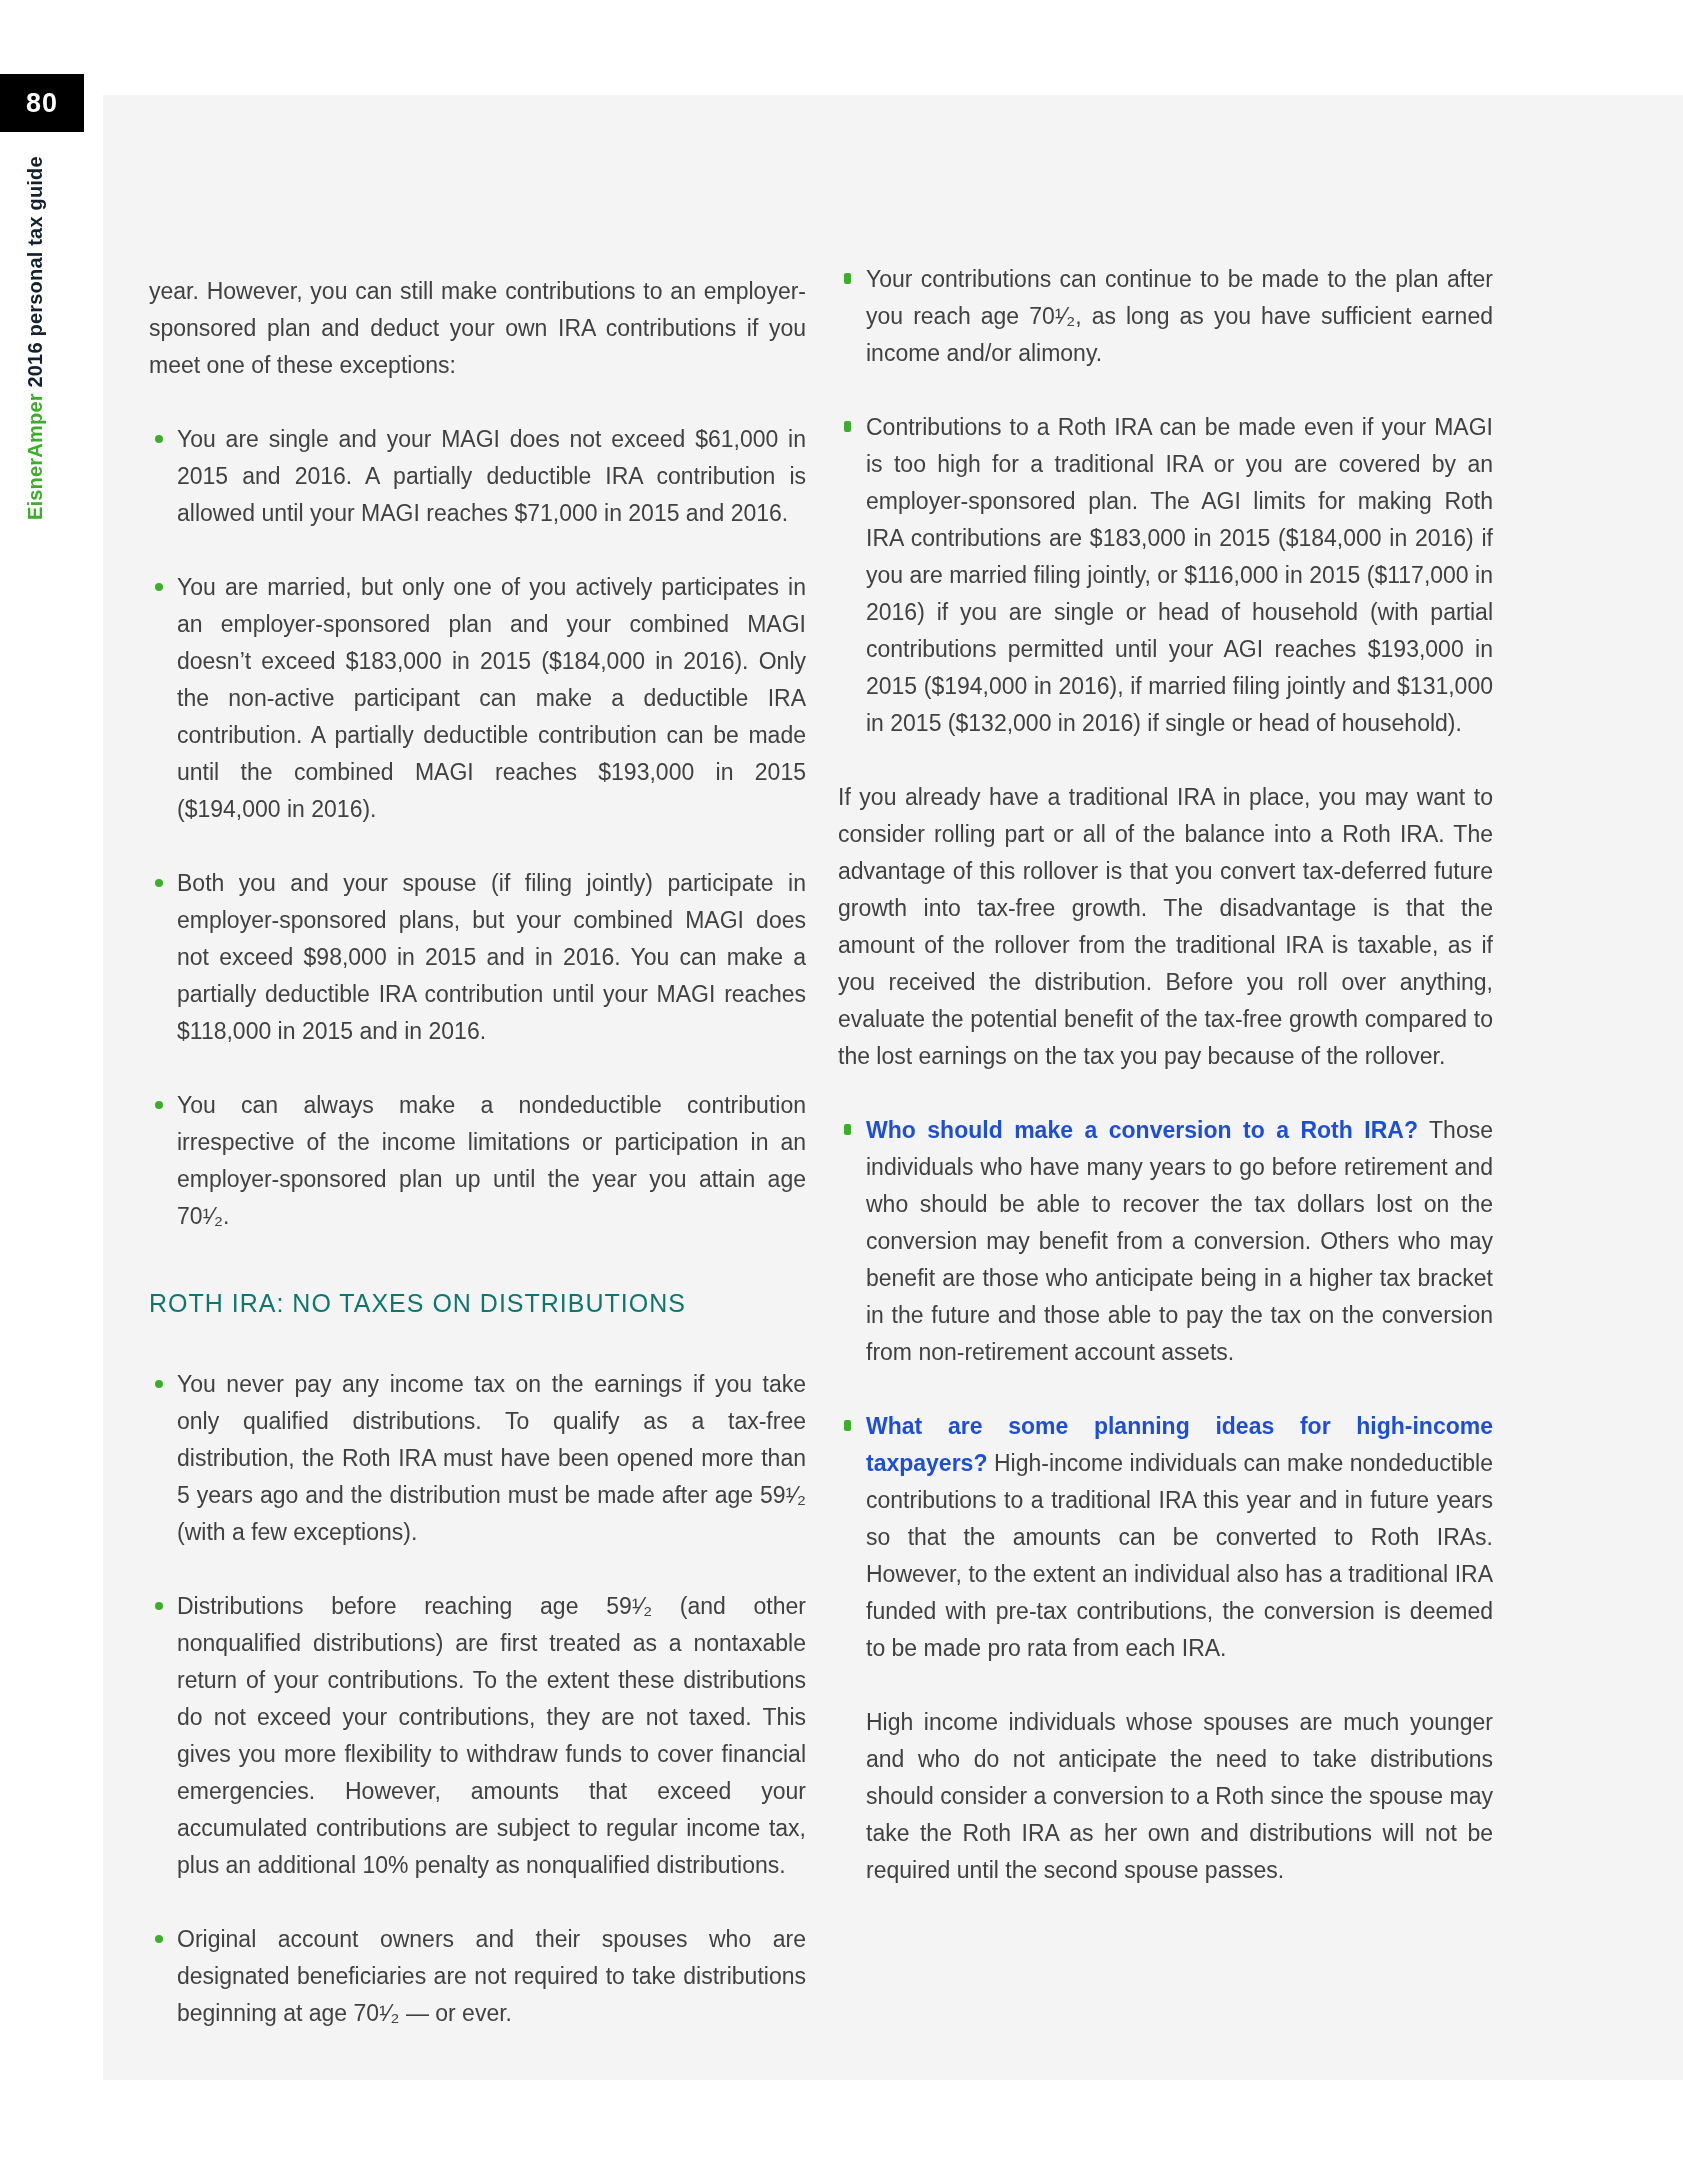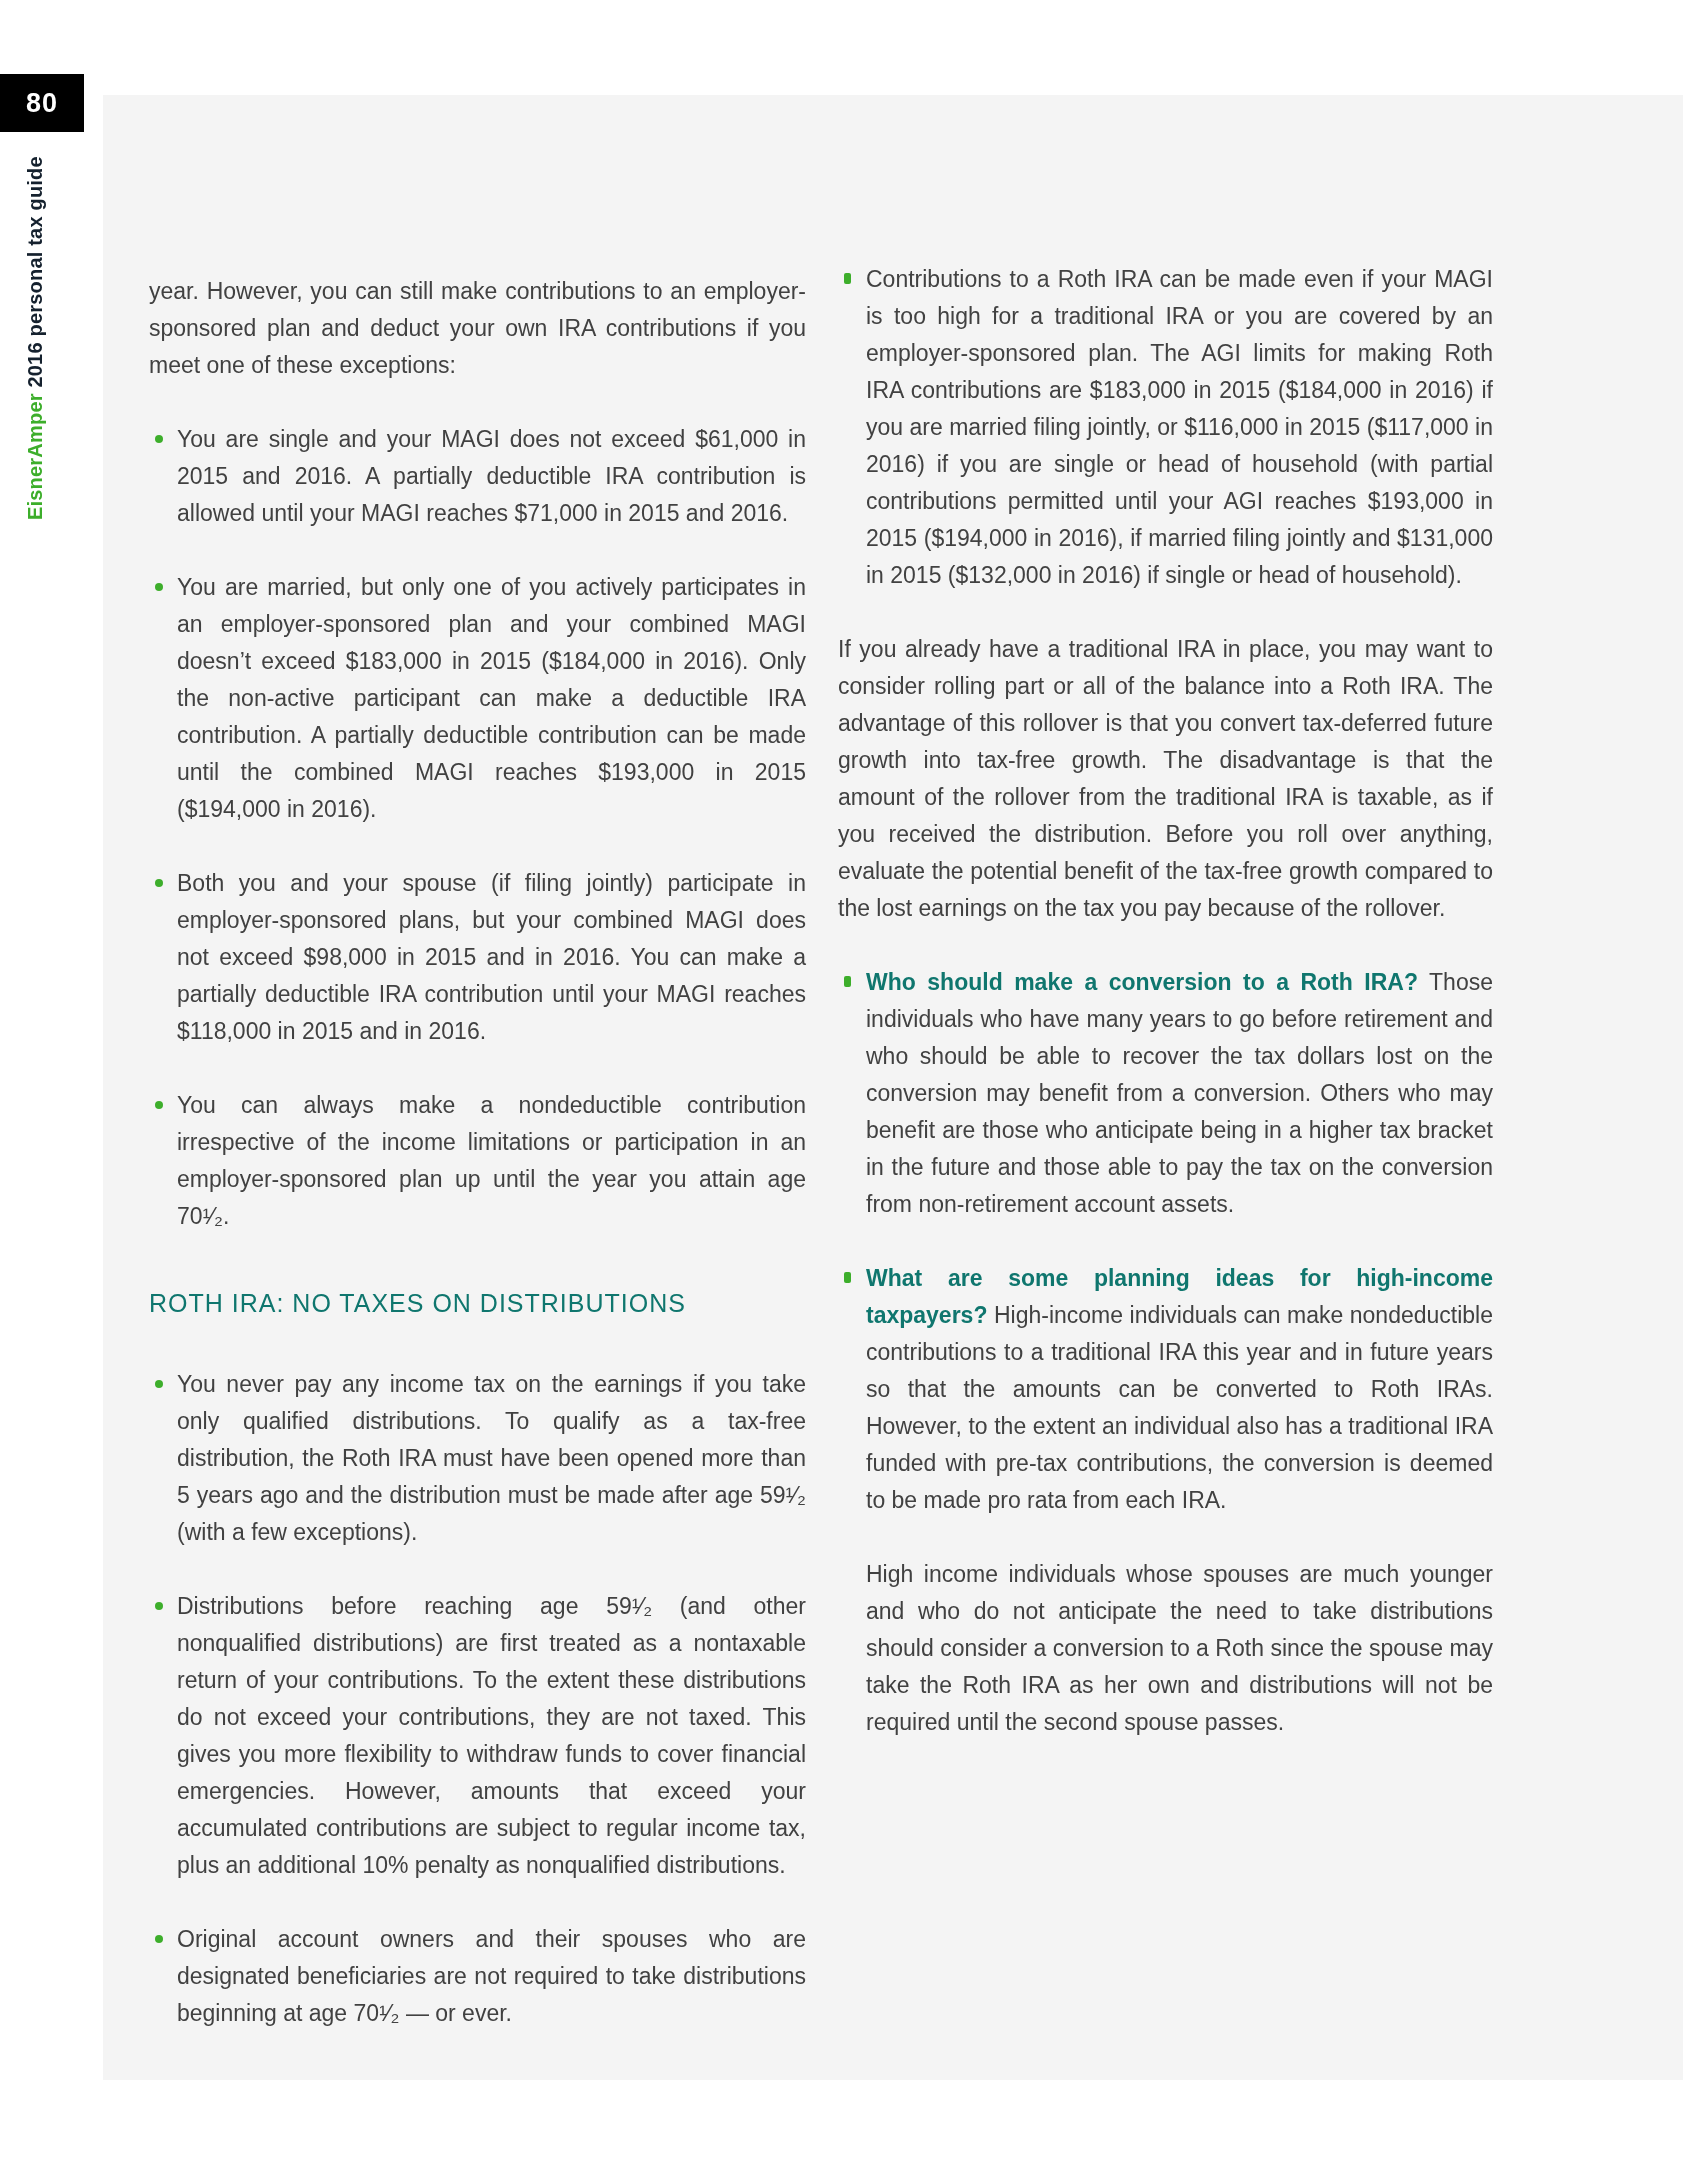--- a/index.html
+++ b/index.html
@@ -92,21 +92,21 @@
     top: 12px;
   }
   .section-heading {
     color: #0f766e;
     font-size: 25px;
     font-weight: normal;
     letter-spacing: 1px;
     margin: 50px 0 44px 0;
   }
   .qa b {
-    color: #0f766e;
+    color: #1d4ed8;
     font-weight: bold;
   }
 </style>
 </head>
 <body>
 
 <div class="page">
 
   <div class="content-panel"></div>
 
@@ -154,20 +154,24 @@
       <span class="dot"></span>
       <span>Original account owners and their spouses who are designated beneficiaries are not required to take distributions beginning at age 70¹⁄₂ — or ever.</span>
     </div>
 
   </div>
 
   <div class="col col-right">
 
     <div class="bullet">
       <span class="dot"></span>
+      <span>Your contributions can continue to be made to the plan after you reach age 70¹⁄₂, as long as you have sufficient earned income and/or alimony.</span>
+    </div>
+    <div class="bullet">
+      <span class="dot"></span>
       <span>Contributions to a Roth IRA can be made even if your MAGI is too high for a traditional IRA or you are covered by an employer-sponsored plan. The AGI limits for making Roth IRA contributions are $183,000 in 2015 ($184,000 in 2016) if you are married filing jointly, or $116,000 in 2015 ($117,000 in 2016) if you are single or head of household (with partial contributions permitted until your AGI reaches $193,000 in 2015 ($194,000 in 2016), if married filing jointly and $131,000 in 2015 ($132,000 in 2016) if single or head of household).</span>
     </div>
 
     <p class="para">If you already have a traditional IRA in place, you may want to consider rolling part or all of the balance into a Roth IRA. The advantage of this rollover is that you convert tax-deferred future growth into tax-free growth. The disadvantage is that the amount of the rollover from the traditional IRA is taxable, as if you received the distribution. Before you roll over anything, evaluate the potential benefit of the tax-free growth compared to the lost earnings on the tax you pay because of the rollover.</p>
 
     <div class="bullet qa">
       <span class="dot"></span>
       <b>Who should make a conversion to a Roth IRA?</b>
       <span>Those individuals who have many years to go before retirement and who should be able to recover the tax dollars lost on the conversion may benefit from a conversion. Others who may benefit are those who anticipate being in a higher tax bracket in the future and those able to pay the tax on the conversion from non-retirement account assets.</span>
     </div>

